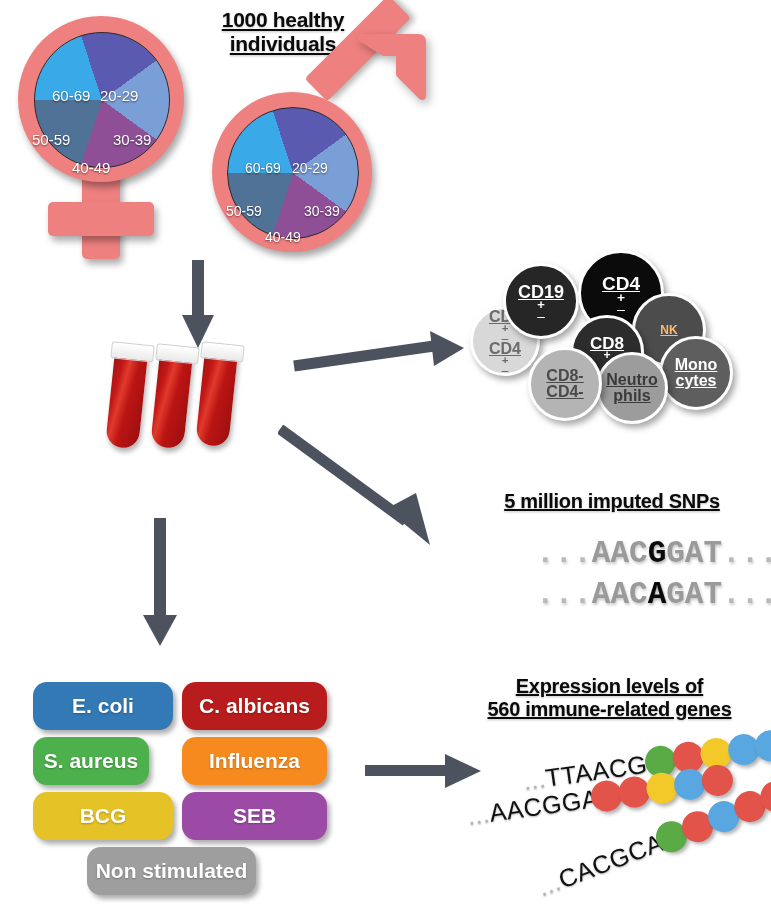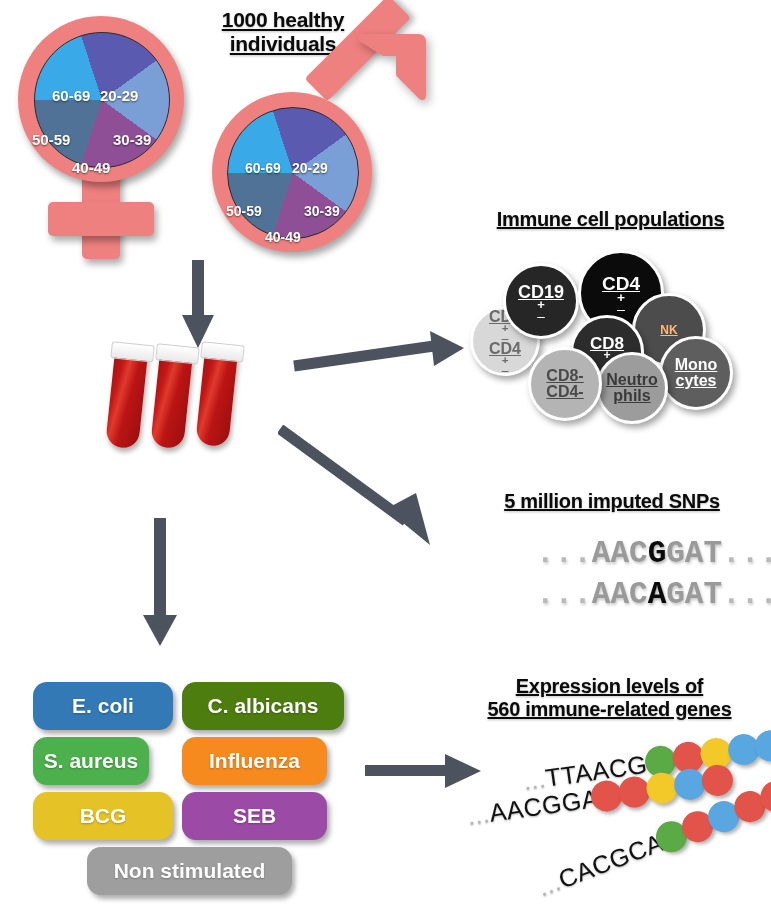--- a/index.html
+++ b/index.html
@@ -25,21 +25,21 @@
     box-shadow:3px 5px 7px rgba(0,0,0,.35);
   }
   .sym .pie{
     position:absolute;border-radius:50%;
     border:1.5px solid #2a2a2a;
     overflow:hidden;
     background:#666;
   }
   .sym .bar{position:absolute;background:#ef8080;}
   .slice-label{
-    position:absolute;color:#fff;font-weight:bold;
+    position:absolute;color:#fff;font-weight:normal;
     text-shadow:0 1px 2px rgba(0,0,0,.55);
     white-space:nowrap;
   }
 
   
   .mArrowShaft{
     position:absolute;background:#ef8080;
     box-shadow:3px 4px 6px rgba(0,0,0,.3);
   }
   .mArrowHead{position:absolute;}
@@ -177,21 +177,20 @@
   <svg class="gArrow" width="175" height="50" viewBox="0 0 175 50" style="left:292px;top:330px;">
     <path d="M2,36 L142,16" stroke="#4d535e" stroke-width="11" fill="none"></path>
     <path d="M138,1 L172,18 L142,36 Z" fill="#4d535e"></path>
   </svg>
 
   <svg class="gArrow" width="175" height="130" viewBox="0 0 175 130" style="left:278px;top:425px;">
     <path d="M2,4 L128,96" stroke="#4d535e" stroke-width="11" fill="none"></path>
     <path d="M108,84 L152,120 L138,68 Z" fill="#4d535e"></path>
   </svg>
 
-  <div class="heading" style="left:458px;top:208px;width:305px;font-size:20px;">Immune cell populations</div>
 
   <div class="abs" style="left:0;top:0;width:771px;height:922px;">
 
     <div class="cell" style="left:470px;top:306px;width:70px;height:70px;background:#d8d8d8;color:#6b6b6b;font-size:16px;">
       <div>
         <span><span>CD8</span><sup class="sup">+</sup></span>
         <span><span>CD4</span><sup class="sup">+</sup></span>
       </div>
     </div>
 
@@ -250,29 +249,29 @@
   <div class="snpline" style="left:492px;top:577px;font-size:31px;">
     <span class="dim">...</span><span class="mid">AAC</span><span class="hot">A</span><span class="mid">GAT</span><span class="dim">...</span>
   </div>
 
   <svg class="gArrow" width="40" height="130" viewBox="0 0 40 130" style="left:140px;top:518px;">
     <rect x="14" y="0" width="12" height="100" fill="#4d535e"></rect>
     <path d="M3,97 L37,97 L20,128 Z" fill="#4d535e"></path>
   </svg>
 
   <div class="pill" style="left:33px;top:682px;width:140px;height:48px;background:#3279b5;font-size:21px;">E. coli</div>
-  <div class="pill" style="left:182px;top:682px;width:162px;height:48px;background:#4d7c0f;font-size:21px;">C. albicans</div>
+  <div class="pill" style="left:182px;top:682px;width:145px;height:48px;background:#b91c1c;font-size:21px;">C. albicans</div>
 
   <div class="pill" style="left:33px;top:737px;width:116px;height:48px;background:#4cb04c;font-size:21px;">S. aureus</div>
   <div class="pill" style="left:182px;top:737px;width:145px;height:48px;background:#f68a1e;font-size:21px;">Influenza</div>
 
   <div class="pill" style="left:33px;top:792px;width:140px;height:48px;background:#e5c225;font-size:21px;">BCG</div>
   <div class="pill" style="left:182px;top:792px;width:145px;height:48px;background:#9b4ba5;font-size:21px;">SEB</div>
 
-  <div class="pill" style="left:87px;top:847px;width:205px;height:48px;background:#9e9e9e;font-size:21px;">Non stimulated</div>
+  <div class="pill" style="left:87px;top:847px;width:169px;height:48px;background:#9e9e9e;font-size:21px;">Non stimulated</div>
 
   <svg class="gArrow" width="120" height="44" viewBox="0 0 120 44" style="left:365px;top:750px;">
     <rect x="0" y="15" width="86" height="11" fill="#4d535e"></rect>
     <path d="M80,4 L116,21 L80,38 Z" fill="#4d535e"></path>
   </svg>
 
   <div class="heading" style="left:452px;top:675px;width:315px;font-size:20px;">
     <div>Expression levels of</div>
     <div>560 immune-related genes</div>
   </div>

